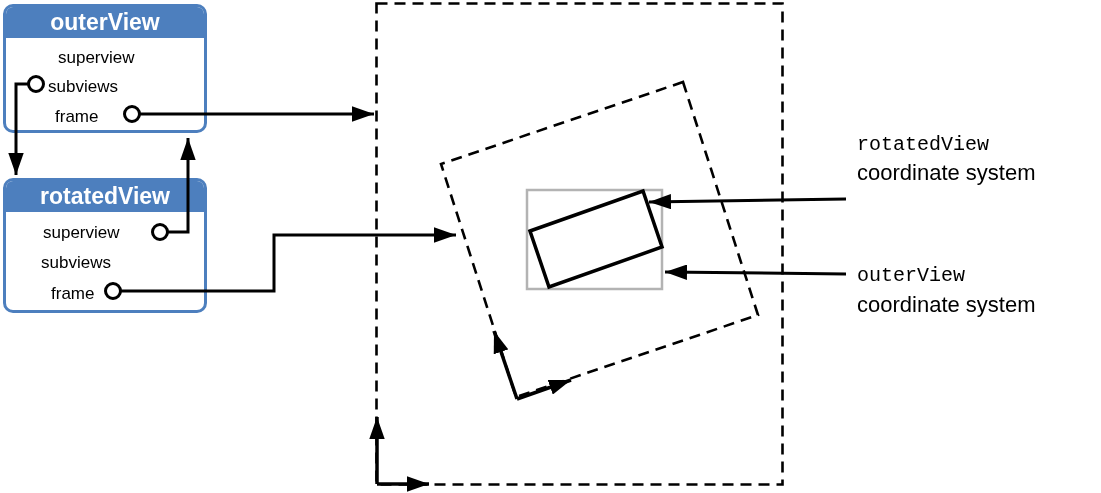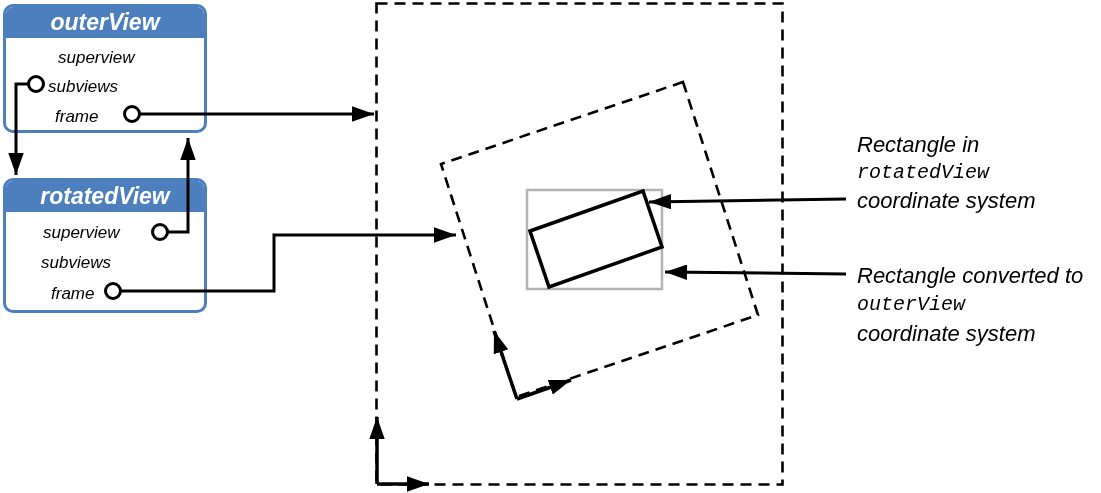--- a/index.html
+++ b/index.html
@@ -1,20 +1,19 @@
 <!DOCTYPE html>
 <html><head>
 <meta charset="utf-8">
 <style>
   html,body{margin:0;padding:0;background:#fff;}
   #stage{
     position:relative;width:1101px;height:493px;background:#ffffff;
     font-family:"Liberation Sans","DejaVu Sans",sans-serif;color:#000;
     overflow:hidden;
-    font-style:italic;
   }
   
   .uml-box{
     position:absolute;background:#ffffff;border:3px solid #4d7fbe;
     border-radius:10px;box-sizing:border-box;overflow:hidden;
   }
   .box-header{
     background:#4d7fbe;color:#ffffff;font-weight:bold;font-size:23px;
     height:31px;line-height:31px;text-align:center;
   }
@@ -52,27 +51,25 @@
   <div class="uml-box" style="left:3px;top:178px;width:204px;height:135px">
     <div class="box-header">
       <span>rotatedView</span>
     </div>
     <div class="field" style="left:37px;top:39px">superview</div>
     <div class="field" style="left:35px;top:69px">subviews</div>
     <div class="field" style="left:45px;top:100px">frame</div>
   </div>
 
   <div class="annotation" style="left:857px;top:131px">
-    <div class="line">Rectangle in</div>
     <div class="line mono">rotatedView</div>
     <div class="line">coordinate system</div>
   </div>
 
   <div class="annotation second" style="left:857px;top:261px">
-    <div class="line">Rectangle converted to</div>
     <div class="line mono">outerView</div>
     <div class="line">coordinate system</div>
   </div>
 
   <svg class="overlay" width="1101" height="493" viewBox="0 0 1101 493">
     <defs>
       <marker id="ah" viewBox="0 0 10 7" refX="10" refY="3.5" markerWidth="22" markerHeight="15.4" markerUnits="userSpaceOnUse" orient="auto">
         <path d="M0,0 L10,3.5 L0,7 Z" fill="#000"></path>
       </marker>
     </defs>

